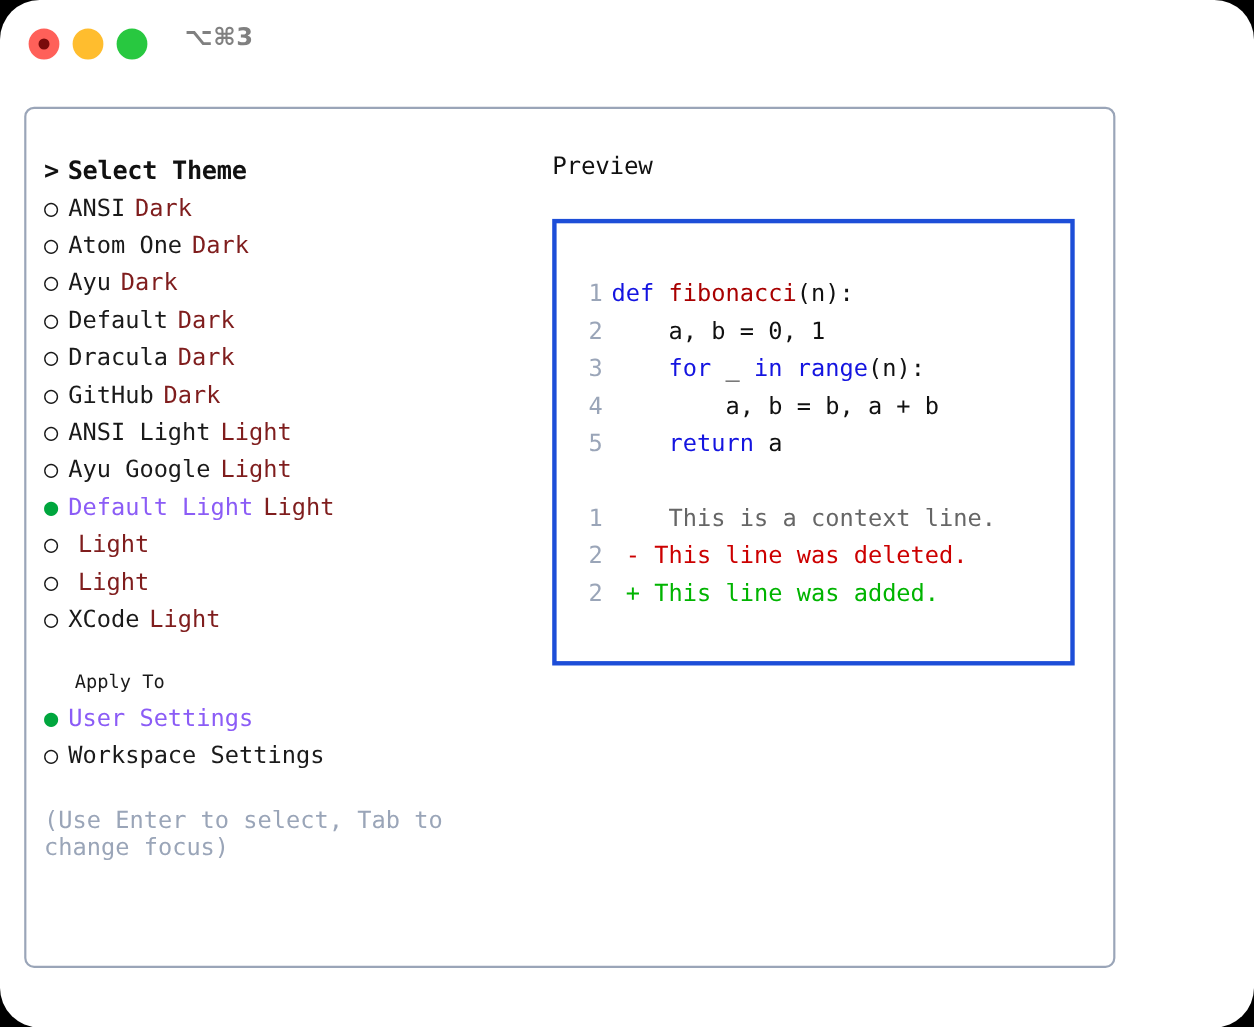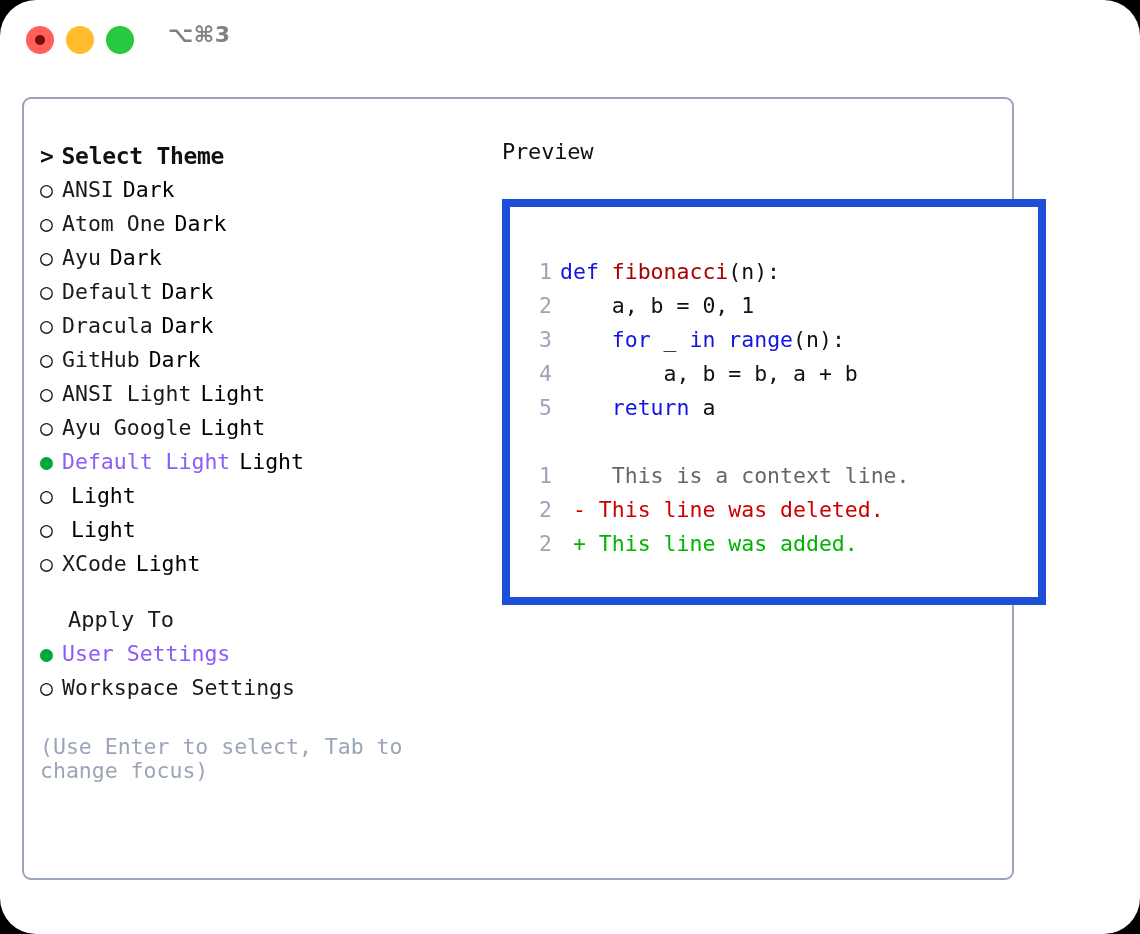--- a/index.html
+++ b/index.html
@@ -105,24 +105,24 @@
     width: 22px;
     flex: 0 0 22px;
     font-size: 21.5px;
     color: #1a1a1a;
     text-align: left;
   }
   .bullet.sel { color: #00a63e; }
 
   .theme-name { color: #1a1a1a; }
   .theme-name.sel { color: #8b5cf6; }
-  .theme-kind { color: #000000; margin-left: 9px; }
+  .theme-kind { color: #7f1d1d; margin-left: 9px; }
 
   .section-head {
-    font-size: 22px;
+    font-size: 17px;
     color: #1a1a1a;
     padding-left: 28px;
     height: 34px;
     line-height: 34px;
     white-space: pre;
   }
 
   .spacer-20 { height: 22px; }
   .spacer-28 { height: 30px; }
 
@@ -142,23 +142,23 @@
     width: 500px;
   }
   .preview-title {
     font-size: 22px;
     font-weight: 400;
     color: #111111;
     letter-spacing: -0.2px;
     margin-bottom: 35px;
   }
   .preview-box {
-    width: 544px;
+    width: 475px;
     height: 406px;
-    border: 8px solid #1d4ed8;
+    border: 4px solid #1d4ed8;
     box-sizing: border-box;
     background: #ffffff;
     position: relative;
   }
   .code-area {
     position: absolute;
     left: 16px;
     top: 48px;
     font-size: 21.5px;
     line-height: 34px;

